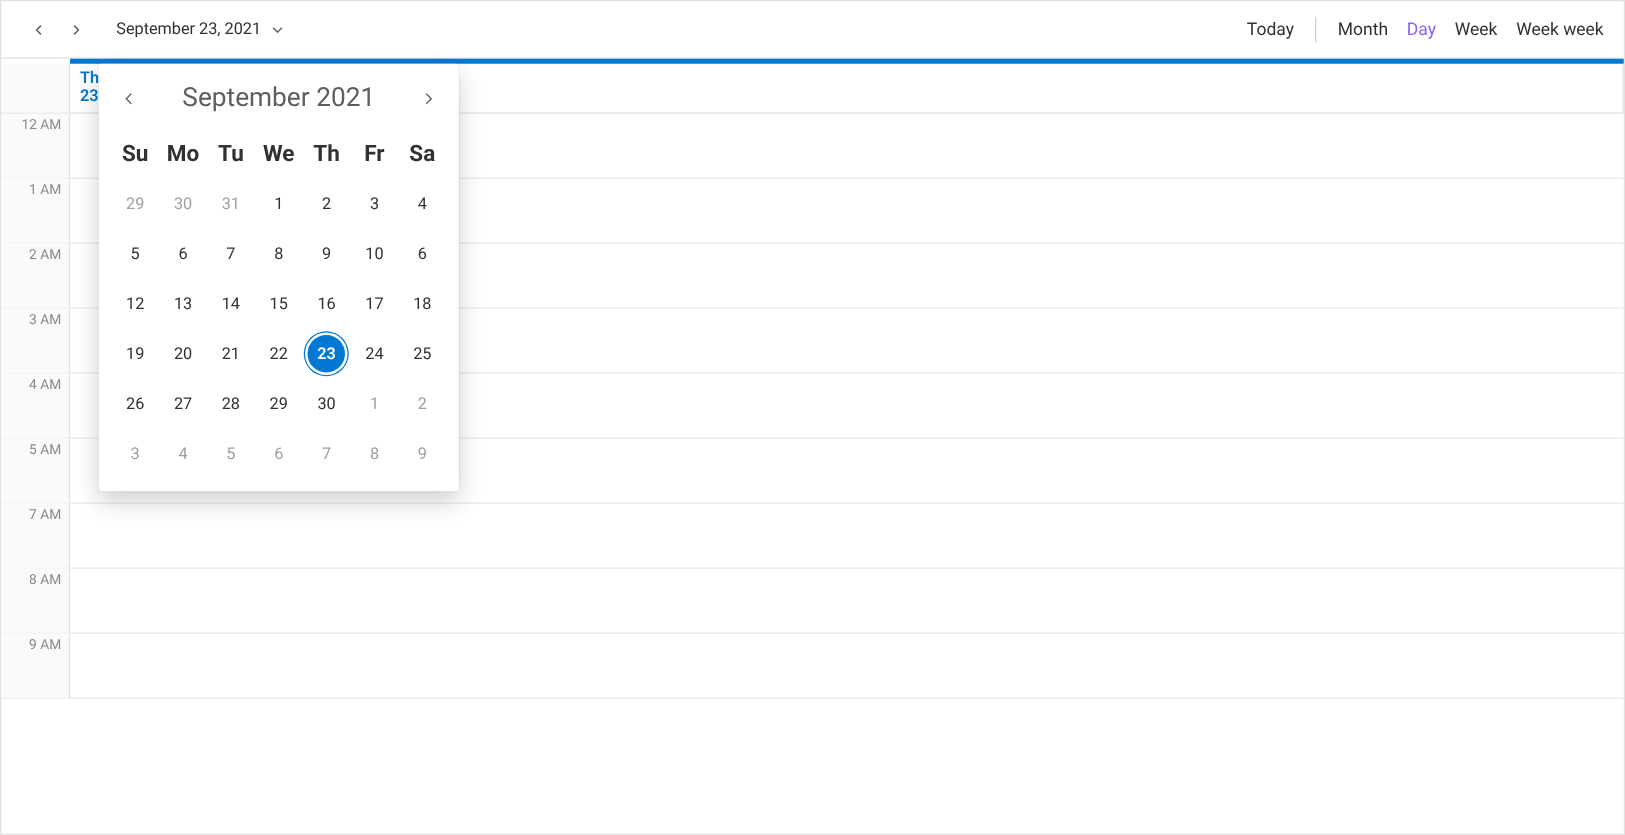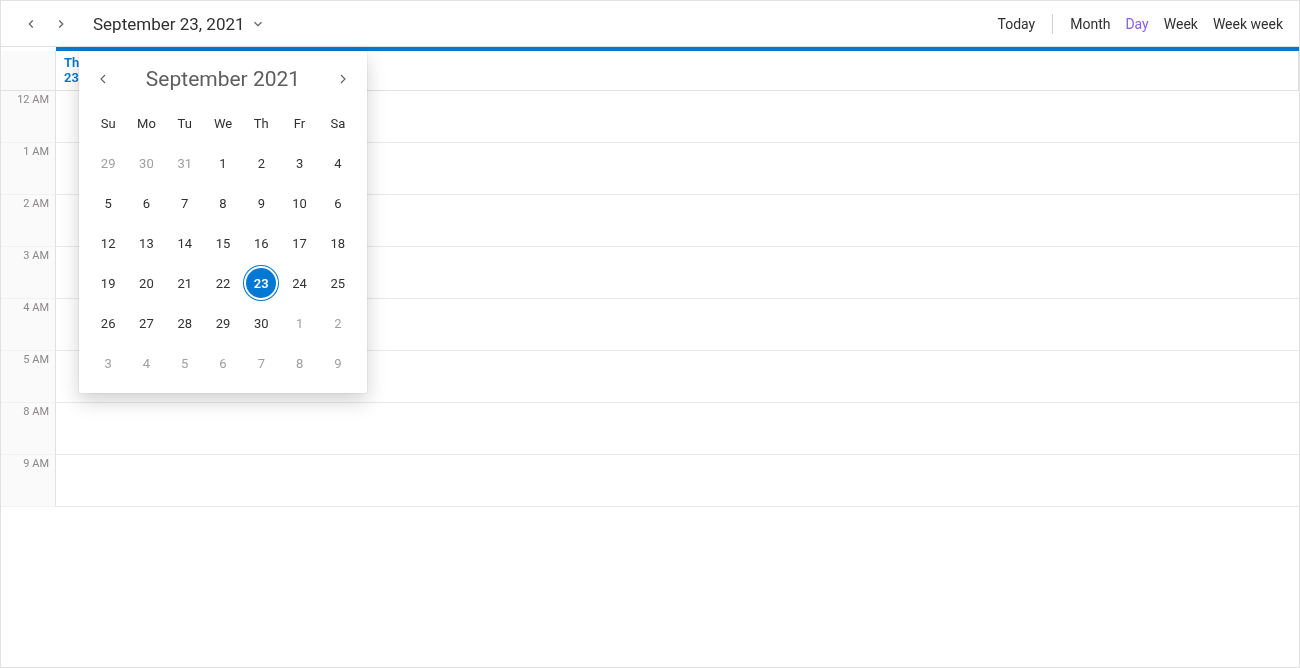--- a/index.html
+++ b/index.html
@@ -35,21 +35,21 @@
     display: inline-flex; align-items: center; justify-content: center;
     border-radius: 2px;
     cursor: pointer;
     color: #605e5c;
   }
   .date-display {
     margin-left: 18px;
     display: flex;
     align-items: center;
     gap: 6px;
-    font-size: 17px;
+    font-size: 13px;
     color: #323130;
     cursor: pointer;
   }
   .spacer { flex: 1 1 auto; }
   .view-tabs {
     display: flex; align-items: center; gap: 15px;
     color: #323130;
     font-size: 14px;
     padding-right: 6px;
   }
@@ -136,21 +136,21 @@
   }
   .pop-cell {
     height: 40px;
     display: flex;
     align-items: center;
     justify-content: center;
     font-size: 13px;
     cursor: pointer;
     border-radius: 2px;
   }
-  .pop-dh { font-weight: 400; color:#323130; cursor: default; font-size:13px; }
+  .pop-dh { font-weight: 700; color:#323130; cursor: default; font-size:18px; }
   .other-month { color: #a19f9d; }
   .sel {
     background: #0078d4;
     color: #fff;
     font-weight: 600;
     border-radius: 50%;
     width: 30px; height: 30px;
     box-shadow: 0 0 0 2px #fff, 0 0 0 3px #0078d4;
   }
 
@@ -217,20 +217,24 @@
       <div class="hour-row">
         <div class="time-gutter">3 AM</div>
         <div class="slot"></div>
       </div>
       <div class="hour-row">
         <div class="time-gutter">4 AM</div>
         <div class="slot"></div>
       </div>
       <div class="hour-row">
         <div class="time-gutter">5 AM</div>
+        <div class="slot"></div>
+      </div>
+      <div class="hour-row">
+        <div class="time-gutter">7 AM</div>
         <div class="slot"></div>
       </div>
       <div class="hour-row">
         <div class="time-gutter">8 AM</div>
         <div class="slot"></div>
       </div>
       <div class="hour-row">
         <div class="time-gutter">9 AM</div>
         <div class="slot"></div>
       </div>

